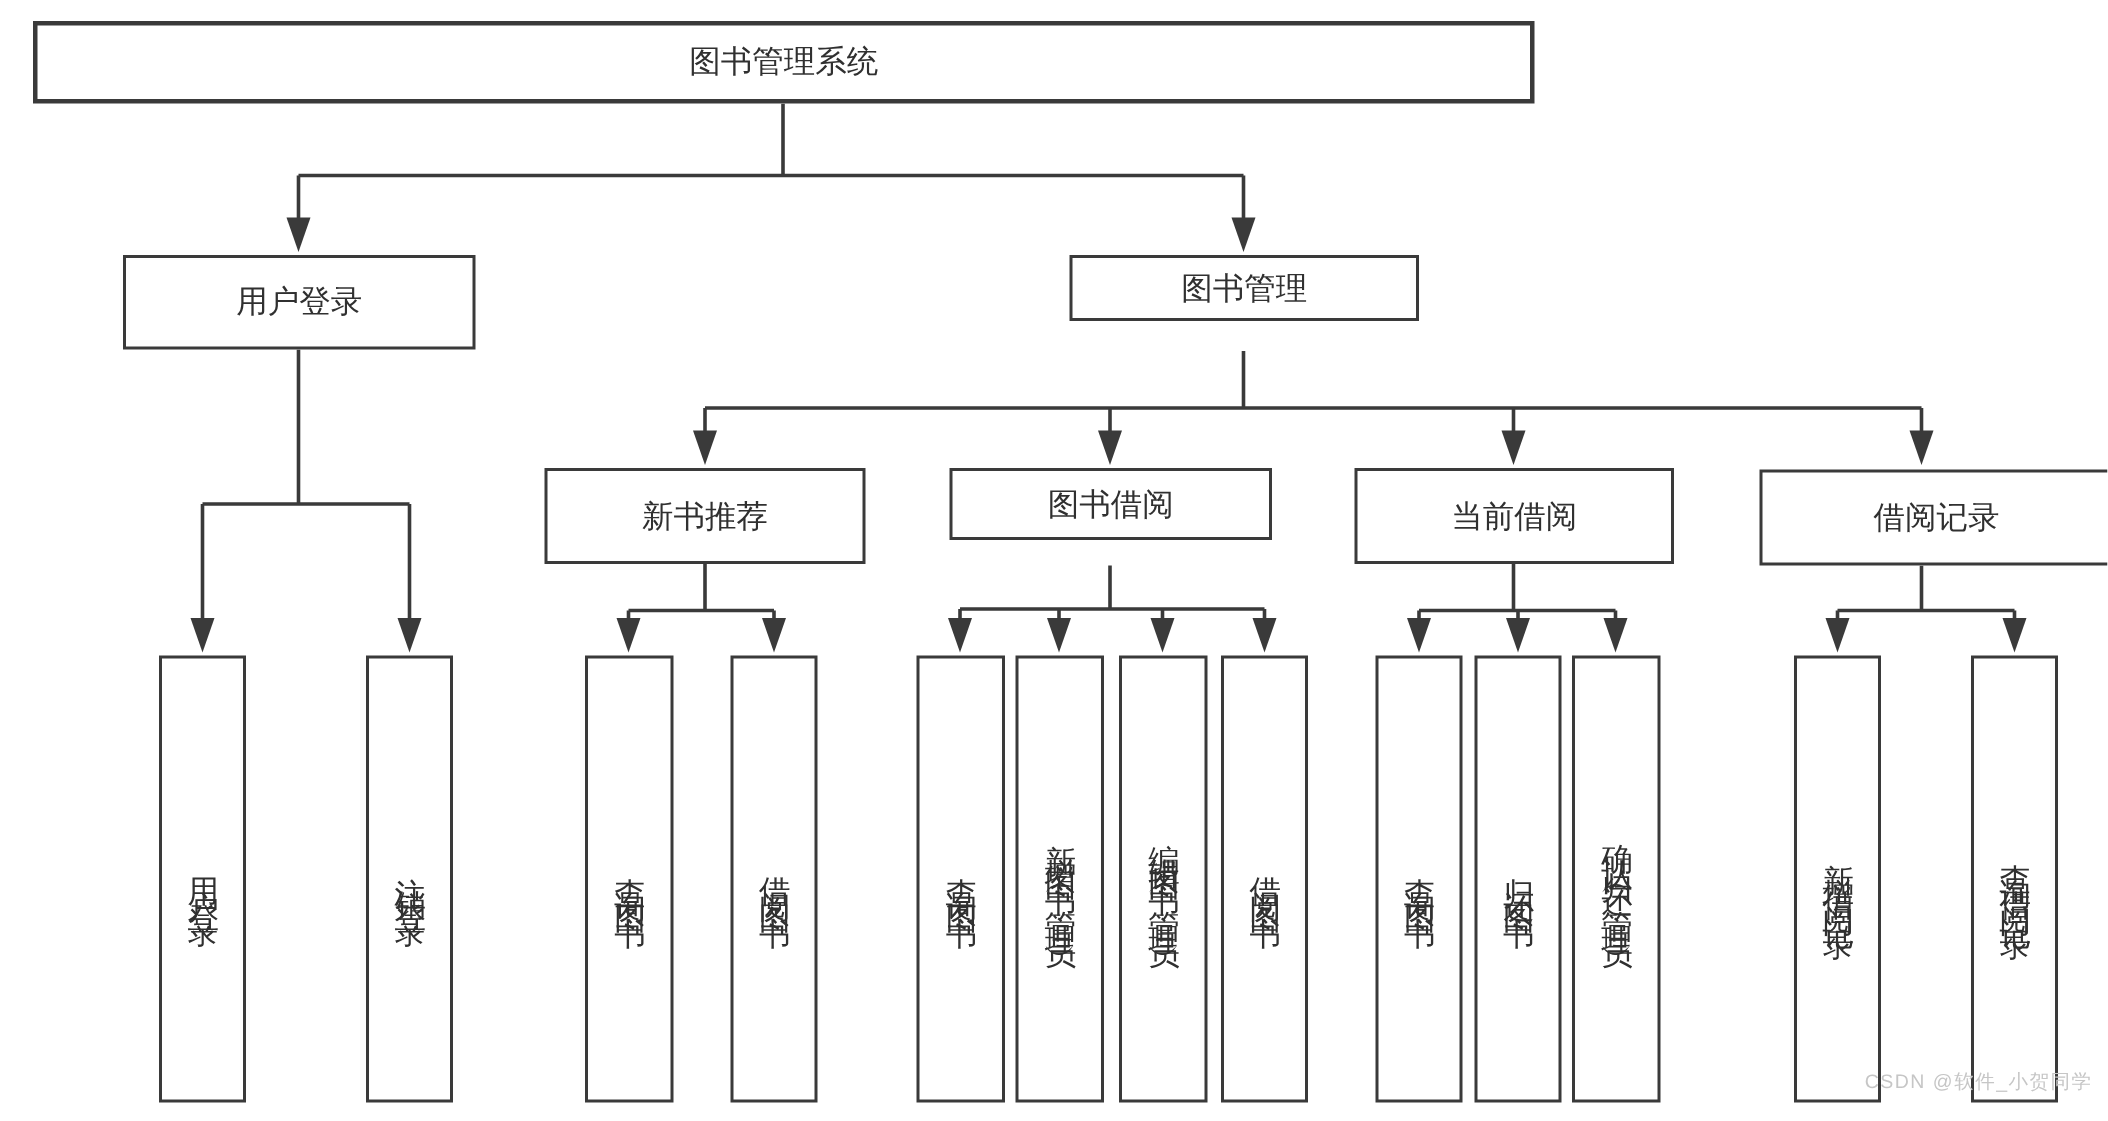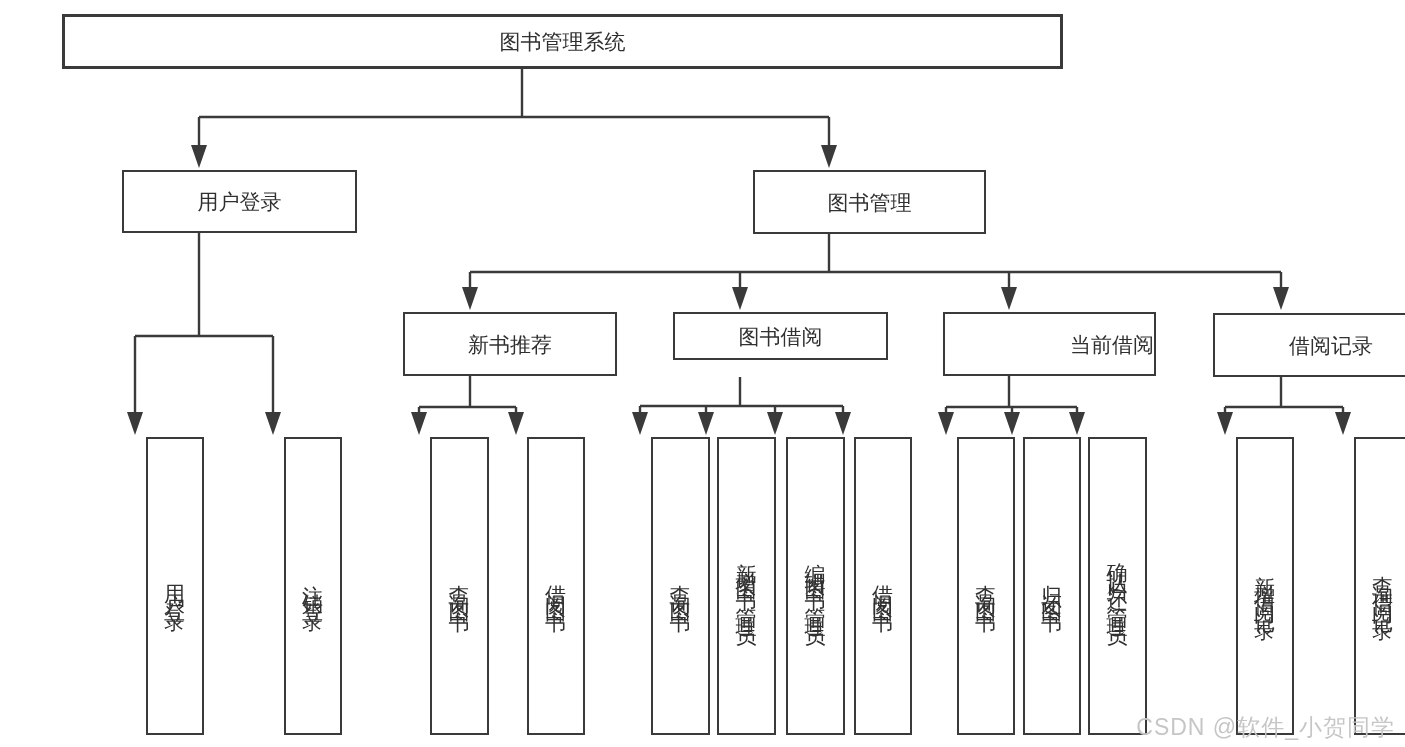--- a/index.html
+++ b/index.html
@@ -23,34 +23,33 @@
   .node{
     position:absolute;
     box-sizing:border-box;
     border:2px solid var(--line);
     background:var(--box-bg);
     display:flex;align-items:center;justify-content:center;
     color:var(--text);
     font-size:21px;
     line-height:1;
     white-space:nowrap;
-    margin-left:40px;
   }
   .node.root{border-width:3px;}
   .leaf .vtext{
     writing-mode:vertical-lr;
     text-orientation:mixed;
     letter-spacing:9px;
     line-height:1;
     white-space:nowrap;
   }
   .watermark{
     position:absolute;
     color:var(--watermark);
-    font-size:23px;
+    font-size:13px;
     letter-spacing:1px;
     white-space:nowrap;
   }
 </style>
 </head>
 <body>
 
 <div class="canvas">
 
   <svg class="connector-layer" viewBox="0 0 1405 747" xmlns="http://www.w3.org/2000/svg">
@@ -89,31 +88,31 @@
     <polygon points="1335,412 1351,412 1343,435"></polygon>
   </svg>
 
   <div class="node root" style="left:22px;top:14px;width:1001px;height:55px;">
     <span>图书管理系统</span>
   </div>
 
   <div class="node" style="left:82px;top:170px;width:235px;height:63px;">
     <span>用户登录</span>
   </div>
-  <div class="node" style="left:713px;top:170px;width:233px;height:64px;">
+  <div class="node" style="left:713px;top:170px;width:233px;height:44px;font-family:Liberation Serif, serif;">
     <span>图书管理</span>
   </div>
 
   <div class="node" style="left:363px;top:312px;width:214px;height:64px;">
     <span>新书推荐</span>
   </div>
   <div class="node" style="left:633px;top:312px;width:215px;height:48px;">
     <span>图书借阅</span>
   </div>
-  <div class="node" style="left:903px;top:312px;width:213px;height:64px;justify-content:flex-end;">
+  <div class="node" style="left:903px;top:312px;width:213px;height:64px;">
     <span>当前借阅</span>
   </div>
   <div class="node" style="left:1173px;top:313px;width:236px;height:64px;">
     <span>借阅记录</span>
   </div>
 
   <div class="node leaf" style="left:106px;top:437px;width:58px;height:298px;">
     <span class="vtext">用户登录</span>
   </div>
   <div class="node leaf" style="left:244px;top:437px;width:58px;height:298px;">

